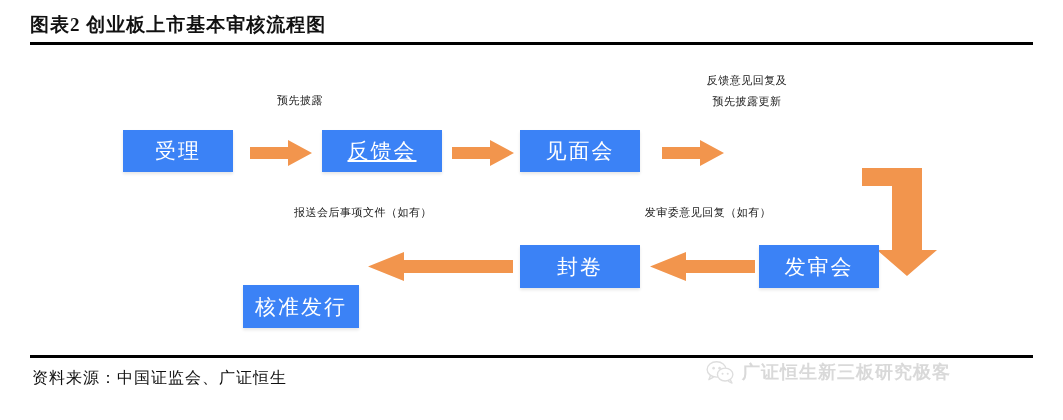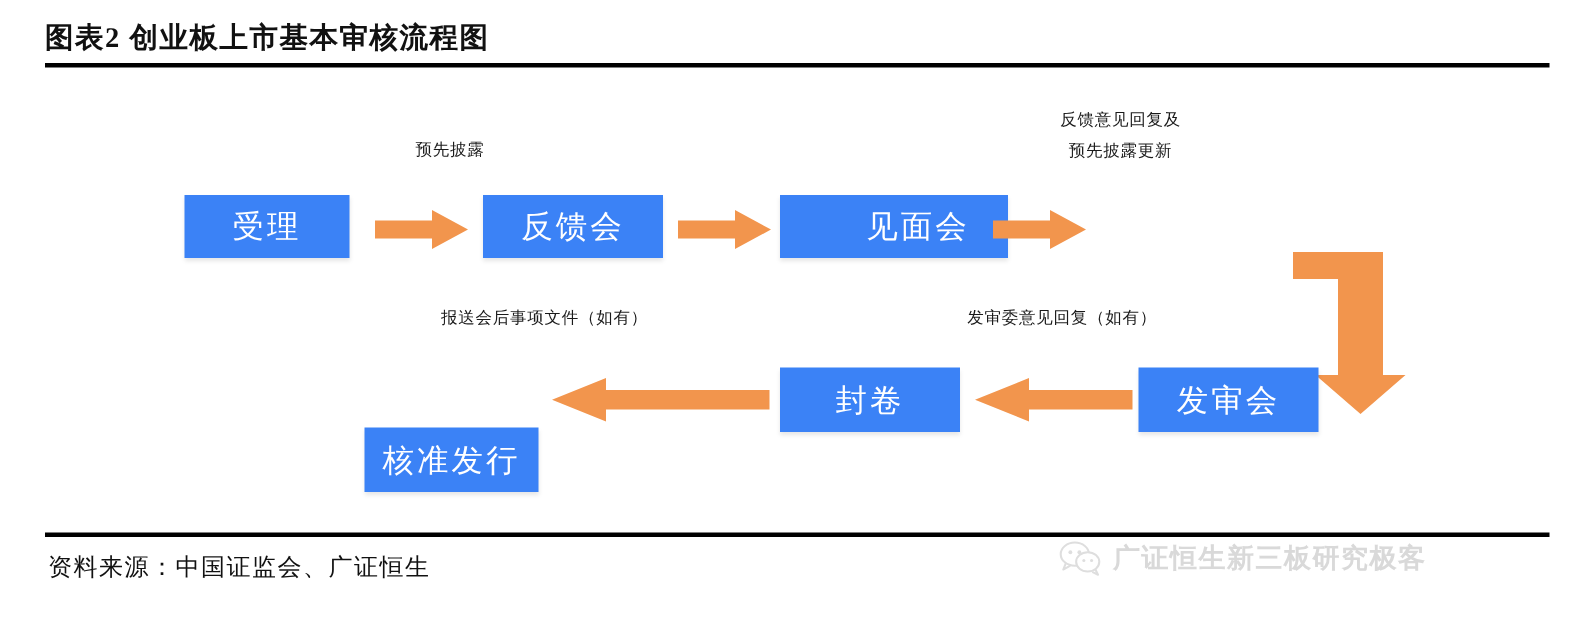--- a/index.html
+++ b/index.html
@@ -75,29 +75,29 @@
   <div class="node" style="left:123px;top:130px;width:110px;height:42px;">受理</div>
 
   <div class="arrow" style="left:250px;top:140px;width:62px;height:26px;">
     <svg width="62" height="26" viewBox="0 0 62 26">
       <polygon points="0,7 38,7 38,0 62,13 38,26 38,19 0,19" fill="#f2954d"></polygon>
     </svg>
   </div>
 
   <div class="label" style="left:235px;top:90px;width:130px;">预先披露</div>
 
-  <div class="node" style="left:322px;top:130px;width:120px;height:42px;">反馈会</div>
+  <div class="node" style="left:322px;top:130px;width:120px;height:42px;text-decoration:underline;">反馈会</div>
 
   <div class="arrow" style="left:452px;top:140px;width:62px;height:26px;">
     <svg width="62" height="26" viewBox="0 0 62 26">
       <polygon points="0,7 38,7 38,0 62,13 38,26 38,19 0,19" fill="#f2954d"></polygon>
     </svg>
   </div>
 
-  <div class="node" style="left:520px;top:130px;width:120px;height:42px;padding-left:32px;">见面会</div>
+  <div class="node" style="left:520px;top:130px;width:120px;height:42px;">见面会</div>
 
   <div class="arrow" style="left:662px;top:140px;width:62px;height:26px;">
     <svg width="62" height="26" viewBox="0 0 62 26">
       <polygon points="0,7 38,7 38,0 62,13 38,26 38,19 0,19" fill="#f2954d"></polygon>
     </svg>
   </div>
 
   <div class="label" style="left:627px;top:70px;width:240px;">反馈意见回复及
 预先披露更新</div>
 

